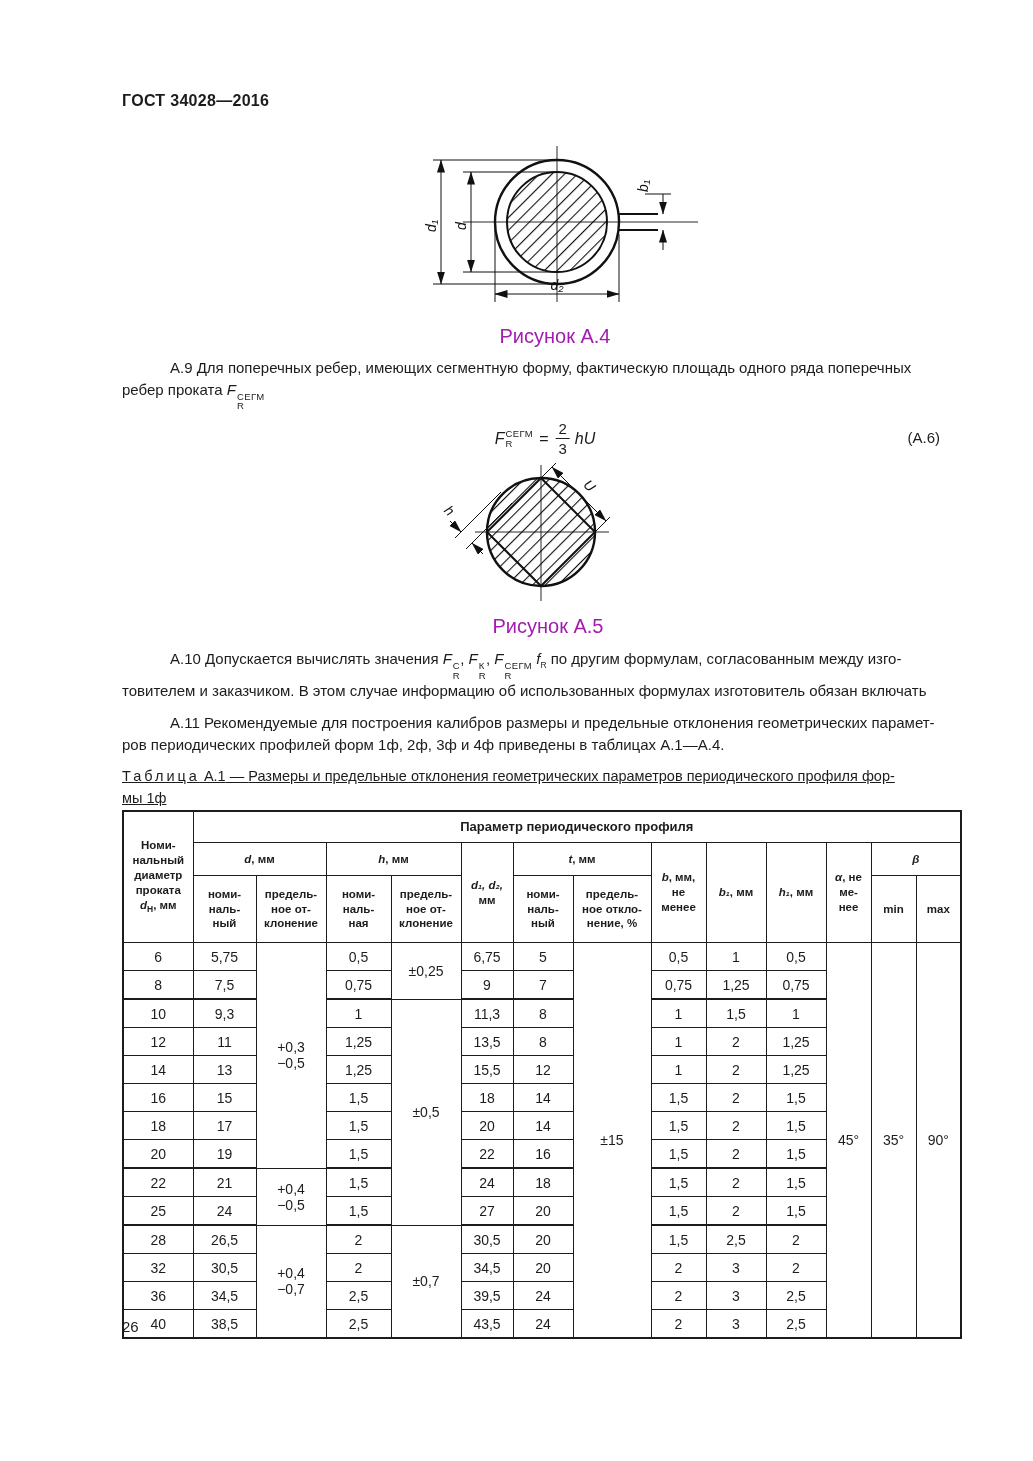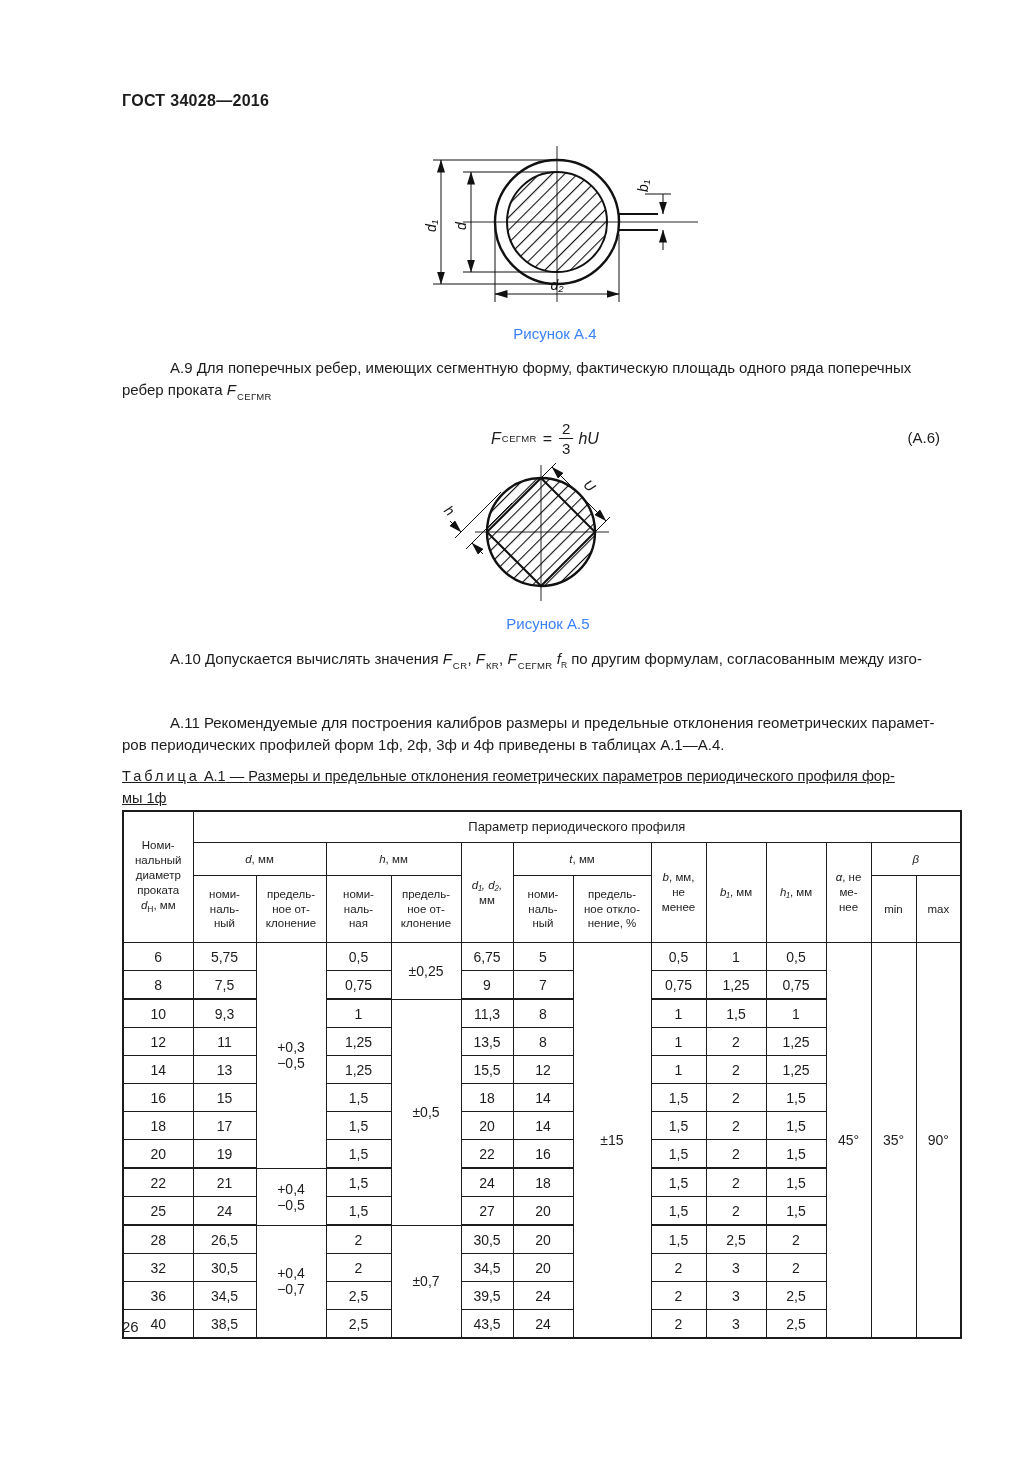--- a/index.html
+++ b/index.html
@@ -9,35 +9,35 @@
     overflow:hidden;
   }
   .abs{position:absolute;}
   .doc-header{left:122px;top:92px;font-size:16px;font-weight:bold;letter-spacing:0.3px;}
   .page-number{left:122px;top:1318px;font-size:15px;}
 
   
   .fig{text-align:center;}
   .fig-a4{left:405px;top:142px;width:300px;}
   .fig-a5{left:413px;top:462px;width:270px;}
-  .fig-caption{font-size:15px;margin-top:7px;color:#3b82f6;}
+  .fig-caption{font-size:20px;margin-top:7px;color:#a21caf;}
   svg text{font-style:italic;font-size:14px;fill:#111;stroke:none;
            font-family:"Liberation Sans","DejaVu Sans",sans-serif;}
 
   
   .para{left:122px;width:846px;font-size:15px;line-height:21.5px;}
   .p-a9{top:357px;}
   .p-a10{top:648px;}
   .p-a11{top:712px;}
   .indent{padding-left:48px;}
   .pline{white-space:nowrap;}
 
   
   .fvar{font-style:italic;}
-  .stack{display:inline-flex;align-items:flex-start;
+  .stack{display:inline-flex;flex-direction:column;align-items:flex-start;
          line-height:1;font-size:9.5px;vertical-align:-5px;margin-left:1px;letter-spacing:0.4px;}
   .stack .ssub{font-size:9.5px;}
 
   
   .formula-row{left:122px;top:416px;width:846px;height:52px;}
   .fcenter{position:absolute;left:50%;top:4px;transform:translateX(-50%);
            display:inline-flex;align-items:center;font-size:16px;}
   .frac{display:inline-flex;flex-direction:column;align-items:center;
         line-height:1.15;font-size:15px;margin:0 5px 0 7px;}
   .frac .num{border-bottom:1.4px solid #1c1c1c;padding:0 3px 1px 3px;}
@@ -47,21 +47,21 @@
 
   
   .tcaption{left:122px;top:765px;width:846px;font-size:14.5px;line-height:22px;text-decoration:underline;}
   .tcap-label{letter-spacing:3px;}
 
   
   .tbl-wrap{left:122px;top:810px;}
   table{border-collapse:collapse;table-layout:fixed;width:838px;border:2px solid #1c1c1c;}
   th,td{border:1px solid #1c1c1c;text-align:center;vertical-align:middle;
         white-space:pre-line;padding:1px 2px;overflow:hidden;}
-  thead th{font-weight:normal;font-size:11.5px;line-height:1.3;}
+  thead th{font-weight:bold;font-size:11.5px;line-height:1.3;}
   thead .gt{font-size:13px;height:28px;}
   thead tr.h2 th{height:30px;}
   thead tr.h3 th{height:64px;}
   tbody td{font-size:14px;height:25px;}
   tbody tr{height:27px;}
   tbody tr.group-end td{border-bottom-width:2px;}
   .var{font-style:italic;}
   sub{font-size:8.5px;}
   .blk{display:block;}
 </style>
@@ -166,20 +166,21 @@
   <div class="pline indent"><span>А.10 Допускается вычислять значения </span><span class="fvar">F</span><span class="stack">
         <span>С</span>
         <span class="ssub">R</span>
       </span><span>, </span><span class="fvar">F</span><span class="stack">
         <span>К</span>
         <span class="ssub">R</span>
       </span><span>, </span><span class="fvar">F</span><span class="stack">
         <span>СЕГМ</span>
         <span class="ssub">R</span>
       </span><span>  </span><span class="fvar">f</span><sub>R</sub><span> по другим формулам, согласованным между изго-</span></div>
+  <div class="pline">товителем и заказчиком. В этом случае информацию об использованных формулах изготовитель обязан включать</div>
 </div>
 
 <div class="abs para p-a11">
   <div class="pline indent">А.11 Рекомендуемые для построения калибров размеры и предельные отклонения геометрических парамет-</div>
   <div class="pline">ров периодических профилей форм 1ф, 2ф, 3ф и 4ф приведены в таблицах А.1—А.4.</div>
 </div>
 
 <div class="abs tcaption">
   <div class="pline"><span class="tcap-label">Таблица</span><span> А.1</span><span> — </span><span>Размеры и предельные отклонения геометрических параметров периодического профиля фор-</span></div>
   <div class="pline">мы 1ф</div>

